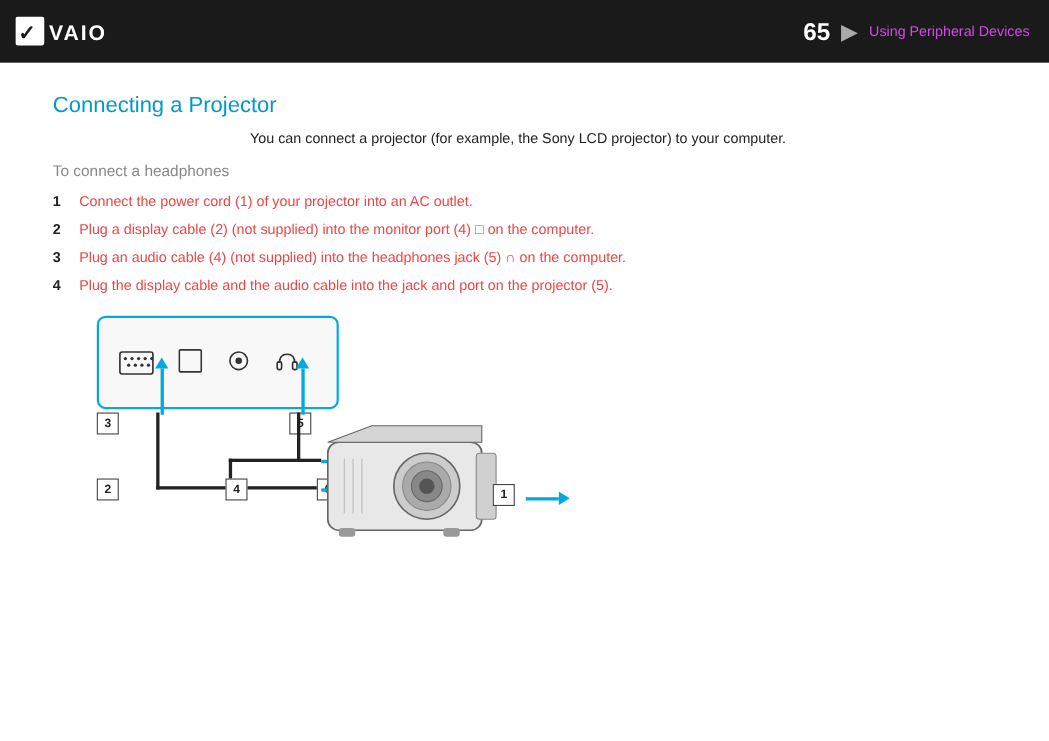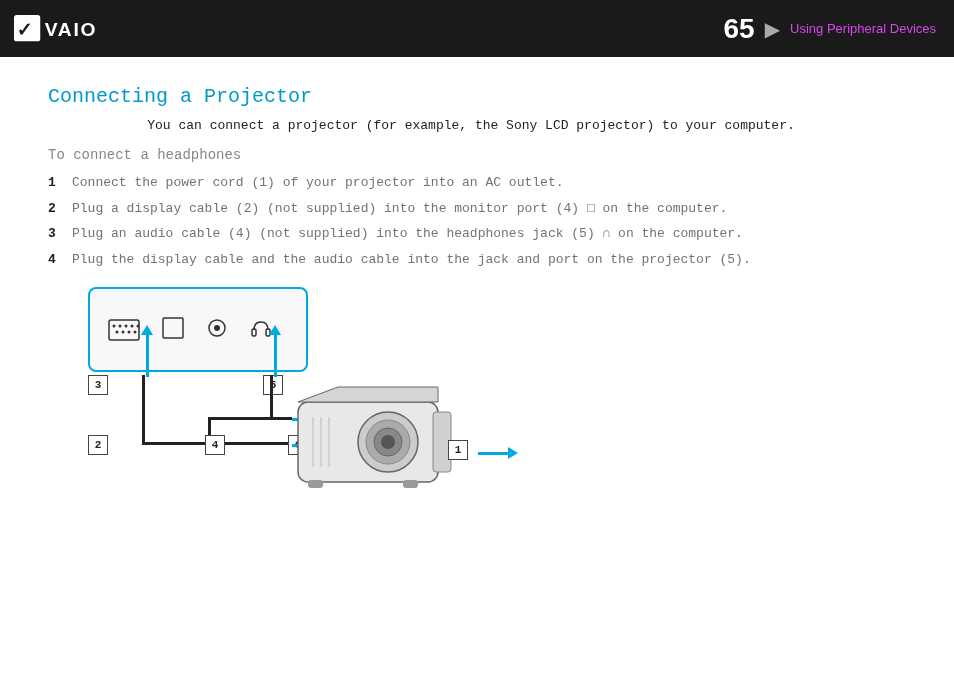--- a/index.html
+++ b/index.html
@@ -31,37 +31,36 @@
       width: auto;
     }
     .header-right {
       display: flex;
       align-items: center;
       gap: 10px;
       color: #fff;
       font-size: 13px;
     }
     .page-number {
-      font-size: 28px;
+      font-size: 22px;
       font-weight: bold;
       color: #fff;
     }
     .header-divider {
       color: #aaa;
       font-size: 20px;
     }
     .header-title-text {
       color: #d946ef;
       font-size: 13px;
     }
 
     
     .content {
       padding: 28px 60px 20px 48px;
-      font-family: Liberation Mono, monospace;
     }
 
     
     .section-title {
       font-size: 20px;
       color: #0099cc;
       font-weight: normal;
       margin-bottom: 10px;
     }
 
@@ -92,21 +91,21 @@
       margin-bottom: 6px;
       font-size: 13px;
       line-height: 1.5;
     }
     .step-num {
       font-weight: bold;
       min-width: 24px;
       color: #222;
     }
     .step-text {
-      color: #737373;
+      color: #ef4444;
     }
 
     
     .diagram-area {
       margin-top: 10px;
       position: relative;
       width: 500px;
       height: 220px;
     }
 

